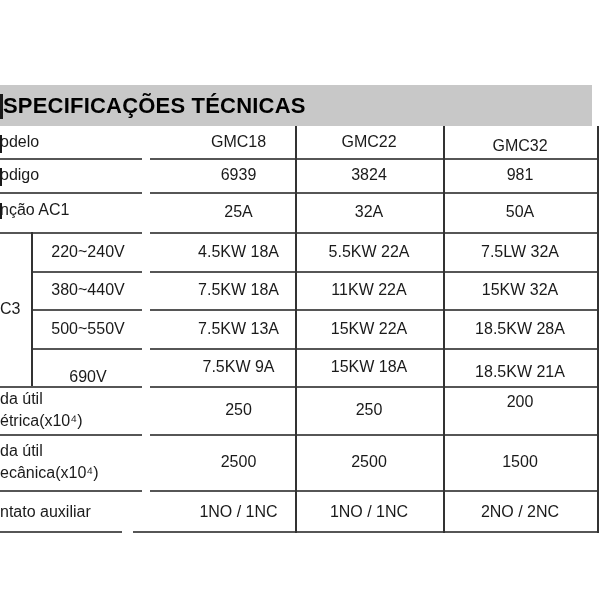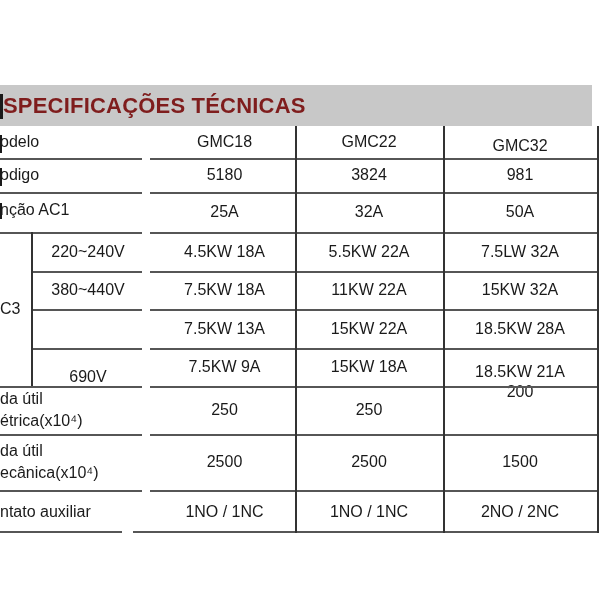--- a/index.html
+++ b/index.html
@@ -1,24 +1,24 @@
 <!DOCTYPE html>
 <html><head>
 <meta charset="utf-8">
 <style>
   html,body{margin:0;padding:0;background:#ffffff;}
   .page{position:relative;width:600px;height:600px;background:#ffffff;
         font-family:"Liberation Sans","DejaVu Sans",sans-serif;color:#1a1a1a;overflow:hidden;}
   .tbar{position:absolute;left:0;top:85px;width:592px;height:41px;background:#c8c8c8;
         display:flex;align-items:center;box-sizing:border-box;padding-left:3px;}
-  .tbar .ttl{font-weight:bold;font-size:22px;color:#7f1d1d;letter-spacing:.2px;white-space:nowrap;}
+  .tbar .ttl{font-weight:bold;font-size:22px;color:#000000;letter-spacing:.2px;white-space:nowrap;}
   .cell{position:absolute;display:flex;align-items:center;font-size:16px;white-space:nowrap;}
   .lab{left:0;width:145px;justify-content:flex-start;}
   .sub{left:33px;width:110px;justify-content:center;}
-  .c1{left:152px;width:145px;justify-content:center;}
+  .c1{left:166px;width:145px;justify-content:center;}
   .c2{left:297px;width:144px;justify-content:center;}
   .c3{left:445px;width:150px;justify-content:center;}
   .two{flex-direction:column;align-items:flex-start;justify-content:center;line-height:22px;}
   .hl{position:absolute;height:2px;background:#565656;}
   .vl{position:absolute;width:2px;background:#323232;}
   .sliv{position:absolute;background:#191919;}
 </style>
 </head>
 <body>
 
@@ -31,57 +31,58 @@
   <div class="sliv" style="left:0;top:135px;width:2px;height:18px"></div>
   <div class="sliv" style="left:0;top:168px;width:2px;height:18px"></div>
   <div class="sliv" style="left:0;top:203px;width:2px;height:16px"></div>
 
   <div class="cell lab" style="top:126px;height:32px">odelo</div>
   <div class="cell c1" style="top:126px;height:32px">GMC18</div>
   <div class="cell c2" style="top:126px;height:32px">GMC22</div>
   <div class="cell c3" style="top:126px;height:40px">GMC32</div>
 
   <div class="cell lab" style="top:158px;height:34px">odigo</div>
-  <div class="cell c1" style="top:158px;height:34px">5180</div>
+  <div class="cell c1" style="top:158px;height:34px">6939</div>
   <div class="cell c2" style="top:158px;height:34px">3824</div>
   <div class="cell c3" style="top:158px;height:34px">981</div>
 
   <div class="cell lab" style="top:192px;height:36px">nção AC1</div>
   <div class="cell c1" style="top:192px;height:40px">25A</div>
   <div class="cell c2" style="top:192px;height:40px">32A</div>
   <div class="cell c3" style="top:192px;height:40px">50A</div>
 
   <div class="cell" style="left:0;top:232px;width:31px;height:154px">C3</div>
 
   <div class="cell sub" style="top:232px;height:39px">220~240V</div>
   <div class="cell c1" style="top:232px;height:39px">4.5KW 18A</div>
   <div class="cell c2" style="top:232px;height:39px">5.5KW 22A</div>
   <div class="cell c3" style="top:232px;height:39px">7.5LW 32A</div>
 
   <div class="cell sub" style="top:271px;height:38px">380~440V</div>
   <div class="cell c1" style="top:271px;height:38px">7.5KW 18A</div>
   <div class="cell c2" style="top:271px;height:38px">11KW 22A</div>
   <div class="cell c3" style="top:271px;height:38px">15KW 32A</div>
 
+  <div class="cell sub" style="top:309px;height:39px">500~550V</div>
   <div class="cell c1" style="top:309px;height:39px">7.5KW 13A</div>
   <div class="cell c2" style="top:309px;height:39px">15KW 22A</div>
   <div class="cell c3" style="top:309px;height:39px">18.5KW 28A</div>
 
   <div class="cell sub" style="top:352px;height:50px">690V</div>
   <div class="cell c1" style="top:348px;height:38px">7.5KW 9A</div>
   <div class="cell c2" style="top:348px;height:38px">15KW 18A</div>
   <div class="cell c3" style="top:348px;height:48px">18.5KW 21A</div>
 
   <div class="cell lab two" style="top:386px;height:48px">
     <span>da útil</span>
     <span>étrica(x10⁴)</span>
   </div>
   <div class="cell c1" style="top:386px;height:48px">250</div>
   <div class="cell c2" style="top:386px;height:48px">250</div>
-  <div class="cell c3" style="top:376px;height:32px">200</div>
+  <div class="cell c3" style="top:386px;height:32px">200</div>
 
   <div class="cell lab two" style="top:434px;height:56px">
     <span>da útil</span>
     <span>ecânica(x10⁴)</span>
   </div>
   <div class="cell c1" style="top:434px;height:56px">2500</div>
   <div class="cell c2" style="top:434px;height:56px">2500</div>
   <div class="cell c3" style="top:434px;height:56px">1500</div>
 
   <div class="cell lab" style="top:490px;height:43px">ntato auxiliar</div>

